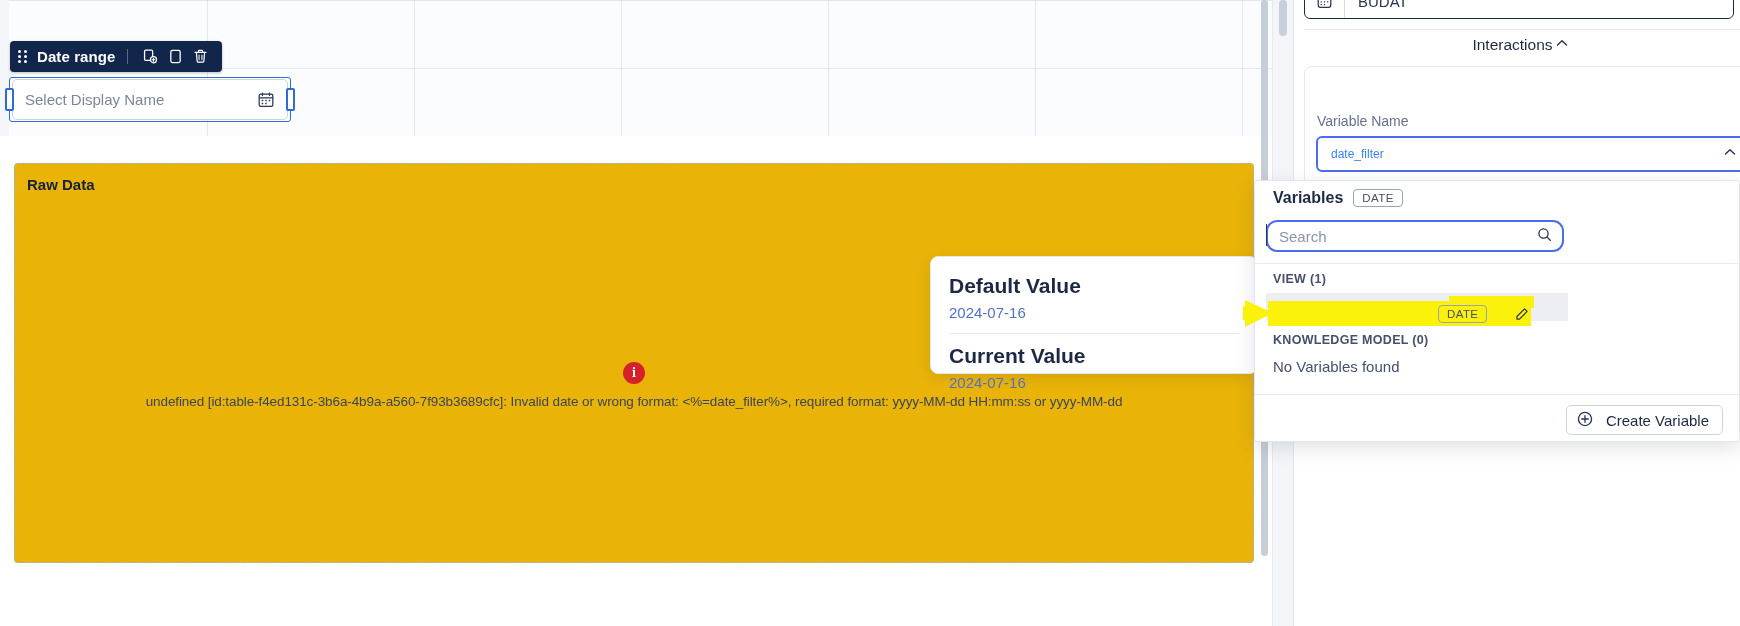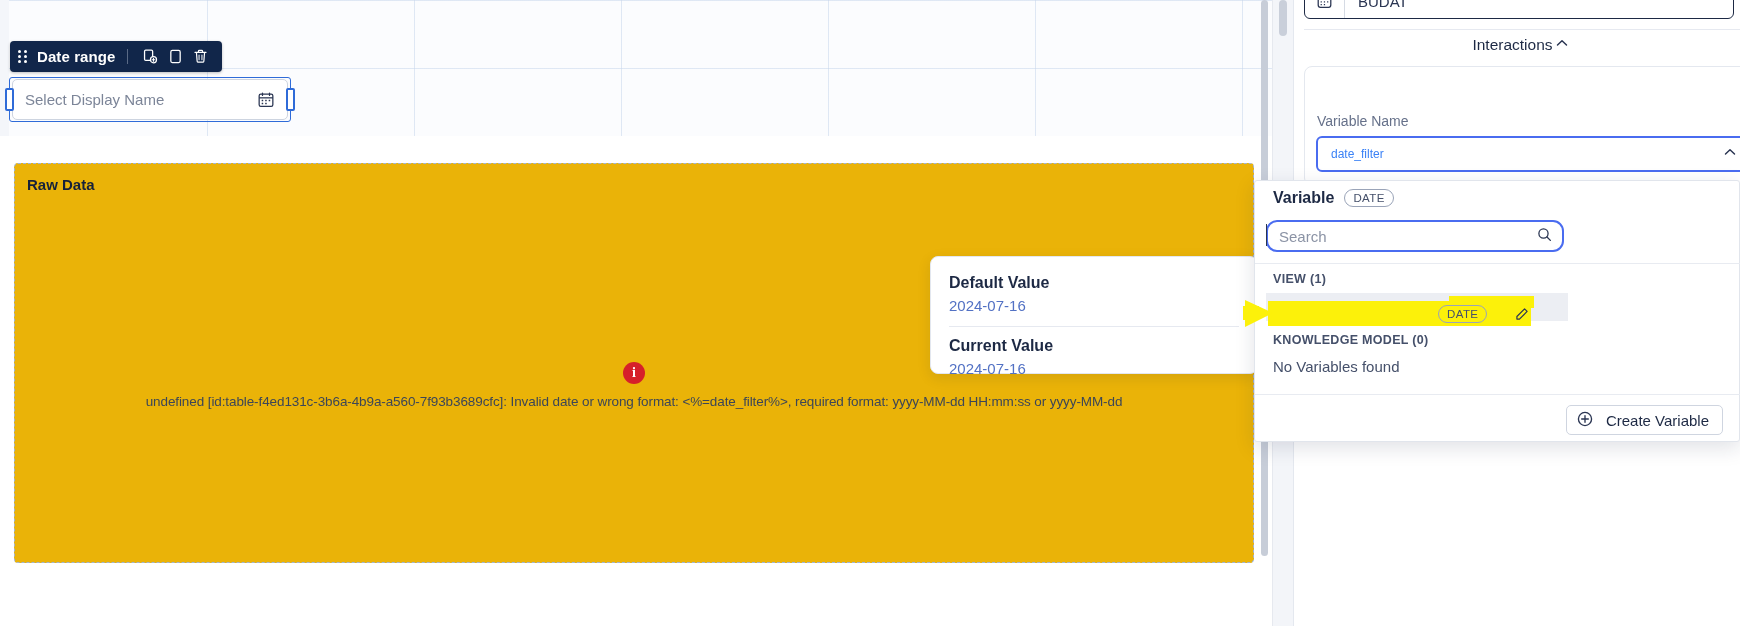--- a/index.html
+++ b/index.html
@@ -118,21 +118,21 @@
 
   
   .value-card {
     position: absolute; left: 930px; top: 256px; width: 328px; height: 118px;
     background: #ffffff; border: 1px solid #e3e7ef;
     border-radius: 8px;
     box-shadow: 0 4px 14px rgba(20,30,60,.10);
     z-index: 45;
     padding: 14px 18px 0 18px;
   }
-  .vc-label { font-size: 16px; font-weight: 700; color: #1d2944; line-height: 1.45; }
+  .vc-label { font-size: 21px; font-weight: 700; color: #1d2944; line-height: 1.45; }
   .vc-value { font-size: 15px; color: #5271c4; line-height: 1.5; margin-top: 1px; }
   .vc-divider { height: 1px; background: #e6e9f0; margin: 8px 0 7px 0; }
 
   
   .inspector {
     position: absolute; left: 1293px; top: 0; width: 447px; height: 626px;
     background: #ffffff;
     border-left: 1px solid #e4e8ef;
   }
   .panel-gutter {
@@ -201,21 +201,21 @@
     box-shadow: 0 6px 20px rgba(20,30,60,.13);
     z-index: 60;
   }
   .vd-header {
     position: absolute; left: 18px; top: 8px; display: flex; align-items: center; gap: 10px;
   }
   .vd-title { font-size: 16px; font-weight: 700; color: #1d2944; }
   .pill {
     display: inline-flex; align-items: center; justify-content: center;
     height: 18px; padding: 0 8px;
-    border: 1px solid #9aa4b8; border-radius: 9px;
+    border: 1px solid #9aa4b8; border-radius: 4px;
     font-size: 11.5px; color: #45506a; letter-spacing: .4px; font-weight: 400;
   }
   .vd-search {
     position: absolute; left: 11px; top: 39px; width: 298px; height: 32px;
     border: 2px solid #4a6cf0; border-radius: 11px; background: #ffffff;
     display: flex; align-items: center; padding: 0 9px 0 11px;
   }
   .vd-search .ph { flex: 1; font-size: 15px; color: #8b93a5; }
   .vd-caret {
     position: absolute; left: 11px; top: 43px; width: 1px; height: 22px; background: #2a3552;
@@ -387,21 +387,21 @@
           <svg width="18" height="18" viewBox="0 0 20 20" fill="none">
             <path d="M5 12.3L10 7.4l5 4.9" stroke="#2a3552" stroke-width="1.6" stroke-linecap="round" stroke-linejoin="round"></path>
           </svg>
         </span>
       </div>
     </div>
   </div>
 
   <div class="var-dropdown">
     <div class="vd-header">
-      <span class="vd-title">Variable</span>
+      <span class="vd-title">Variables</span>
       <span class="pill">DATE</span>
     </div>
 
     <div class="vd-search">
       <span class="ph">Search</span>
       <span>
         <svg width="17" height="17" viewBox="0 0 20 20" fill="none">
           <circle cx="8.8" cy="8.8" r="5.4" stroke="#2a3552" stroke-width="1.5"></circle>
           <path d="M12.9 12.9l4 4" stroke="#2a3552" stroke-width="1.6" stroke-linecap="round"></path>
         </svg>

